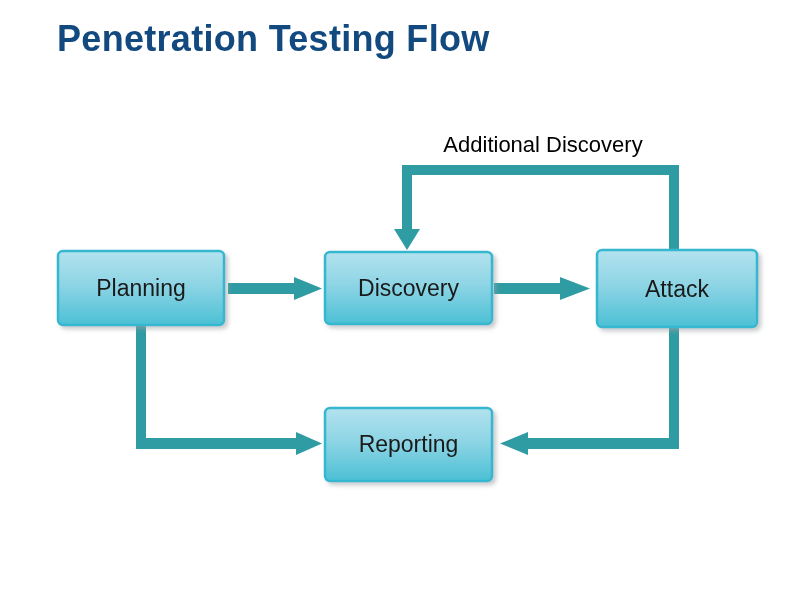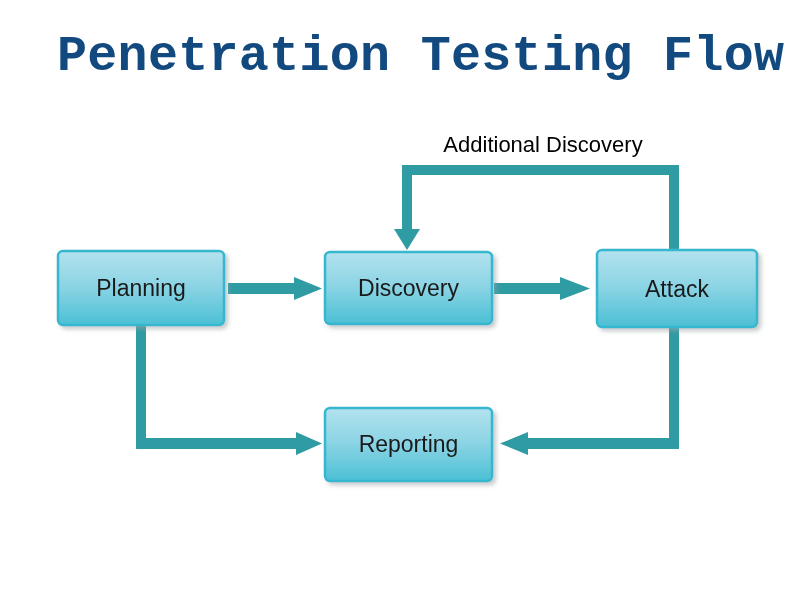--- a/index.html
+++ b/index.html
@@ -15,23 +15,23 @@
   }
   #slide {
     position: relative;
     width: 800px;
     height: 600px;
     background: #ffffff;
   }
   #slide-title {
     position: absolute;
     left: 57px;
-    top: 28px;
-    font-family: Liberation Mono, monospace;
-    font-size: 50px;
+    top: 18px;
+    font-family: Liberation Sans, sans-serif;
+    font-size: 36px;
     font-weight: bold;
     letter-spacing: 0.3px;
     color: #124a80;
     white-space: nowrap;
   }
   #flow-svg {
     position: absolute;
     left: 0;
     top: 0;
     width: 800px;

